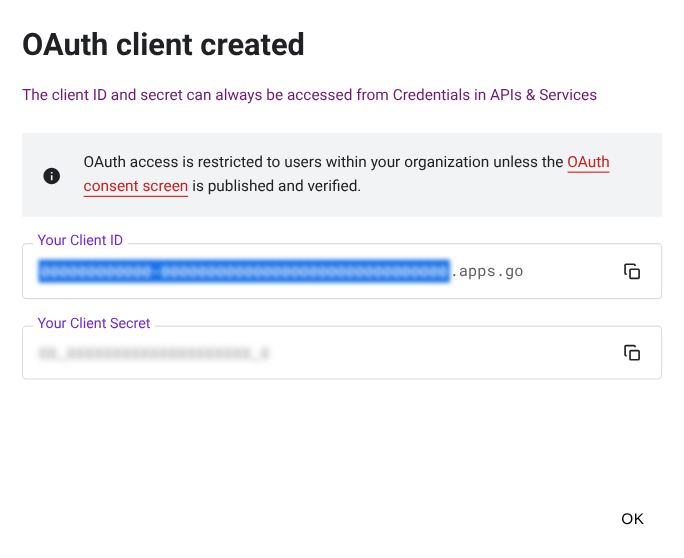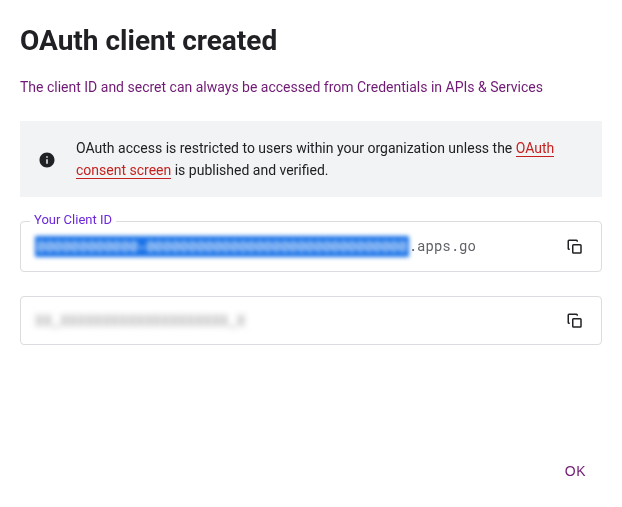--- a/index.html
+++ b/index.html
@@ -115,21 +115,21 @@
       height: 18px;
     }
     .actions {
       position: absolute;
       bottom: 20px;
       right: 24px;
     }
     .ok-button {
       background: transparent;
       border: none;
-      color: #701a75;
+      color: #000000;
       font-size: 14px;
       font-weight: 500;
       padding: 8px 12px;
       cursor: pointer;
       letter-spacing: 0.5px;
     }
   </style>
 </head>
 <body>
 
@@ -158,20 +158,21 @@
         <svg viewBox="0 0 24 24" fill="none" stroke="#202124" stroke-width="2">
             <rect x="9" y="9" width="11" height="11" rx="1"></rect>
             <path d="M5 15H4a1 1 0 0 1-1-1V4a1 1 0 0 1 1-1h10a1 1 0 0 1 1 1v1"></path>
           </svg>
       </span>
     </button>
   </div>
 </div>
 
 <div class="field-group">
+  <span class="field-label">Your Client Secret</span>
   <div class="field-box">
     <span class="field-value blurred">XX_XXXXXXXXXXXXXXXXXXXX_X</span>
     <button class="copy-button">
       <span class="copy-icon">
         <svg viewBox="0 0 24 24" fill="none" stroke="#202124" stroke-width="2">
             <rect x="9" y="9" width="11" height="11" rx="1"></rect>
             <path d="M5 15H4a1 1 0 0 1-1-1V4a1 1 0 0 1 1-1h10a1 1 0 0 1 1 1v1"></path>
           </svg>
       </span>
     </button>

